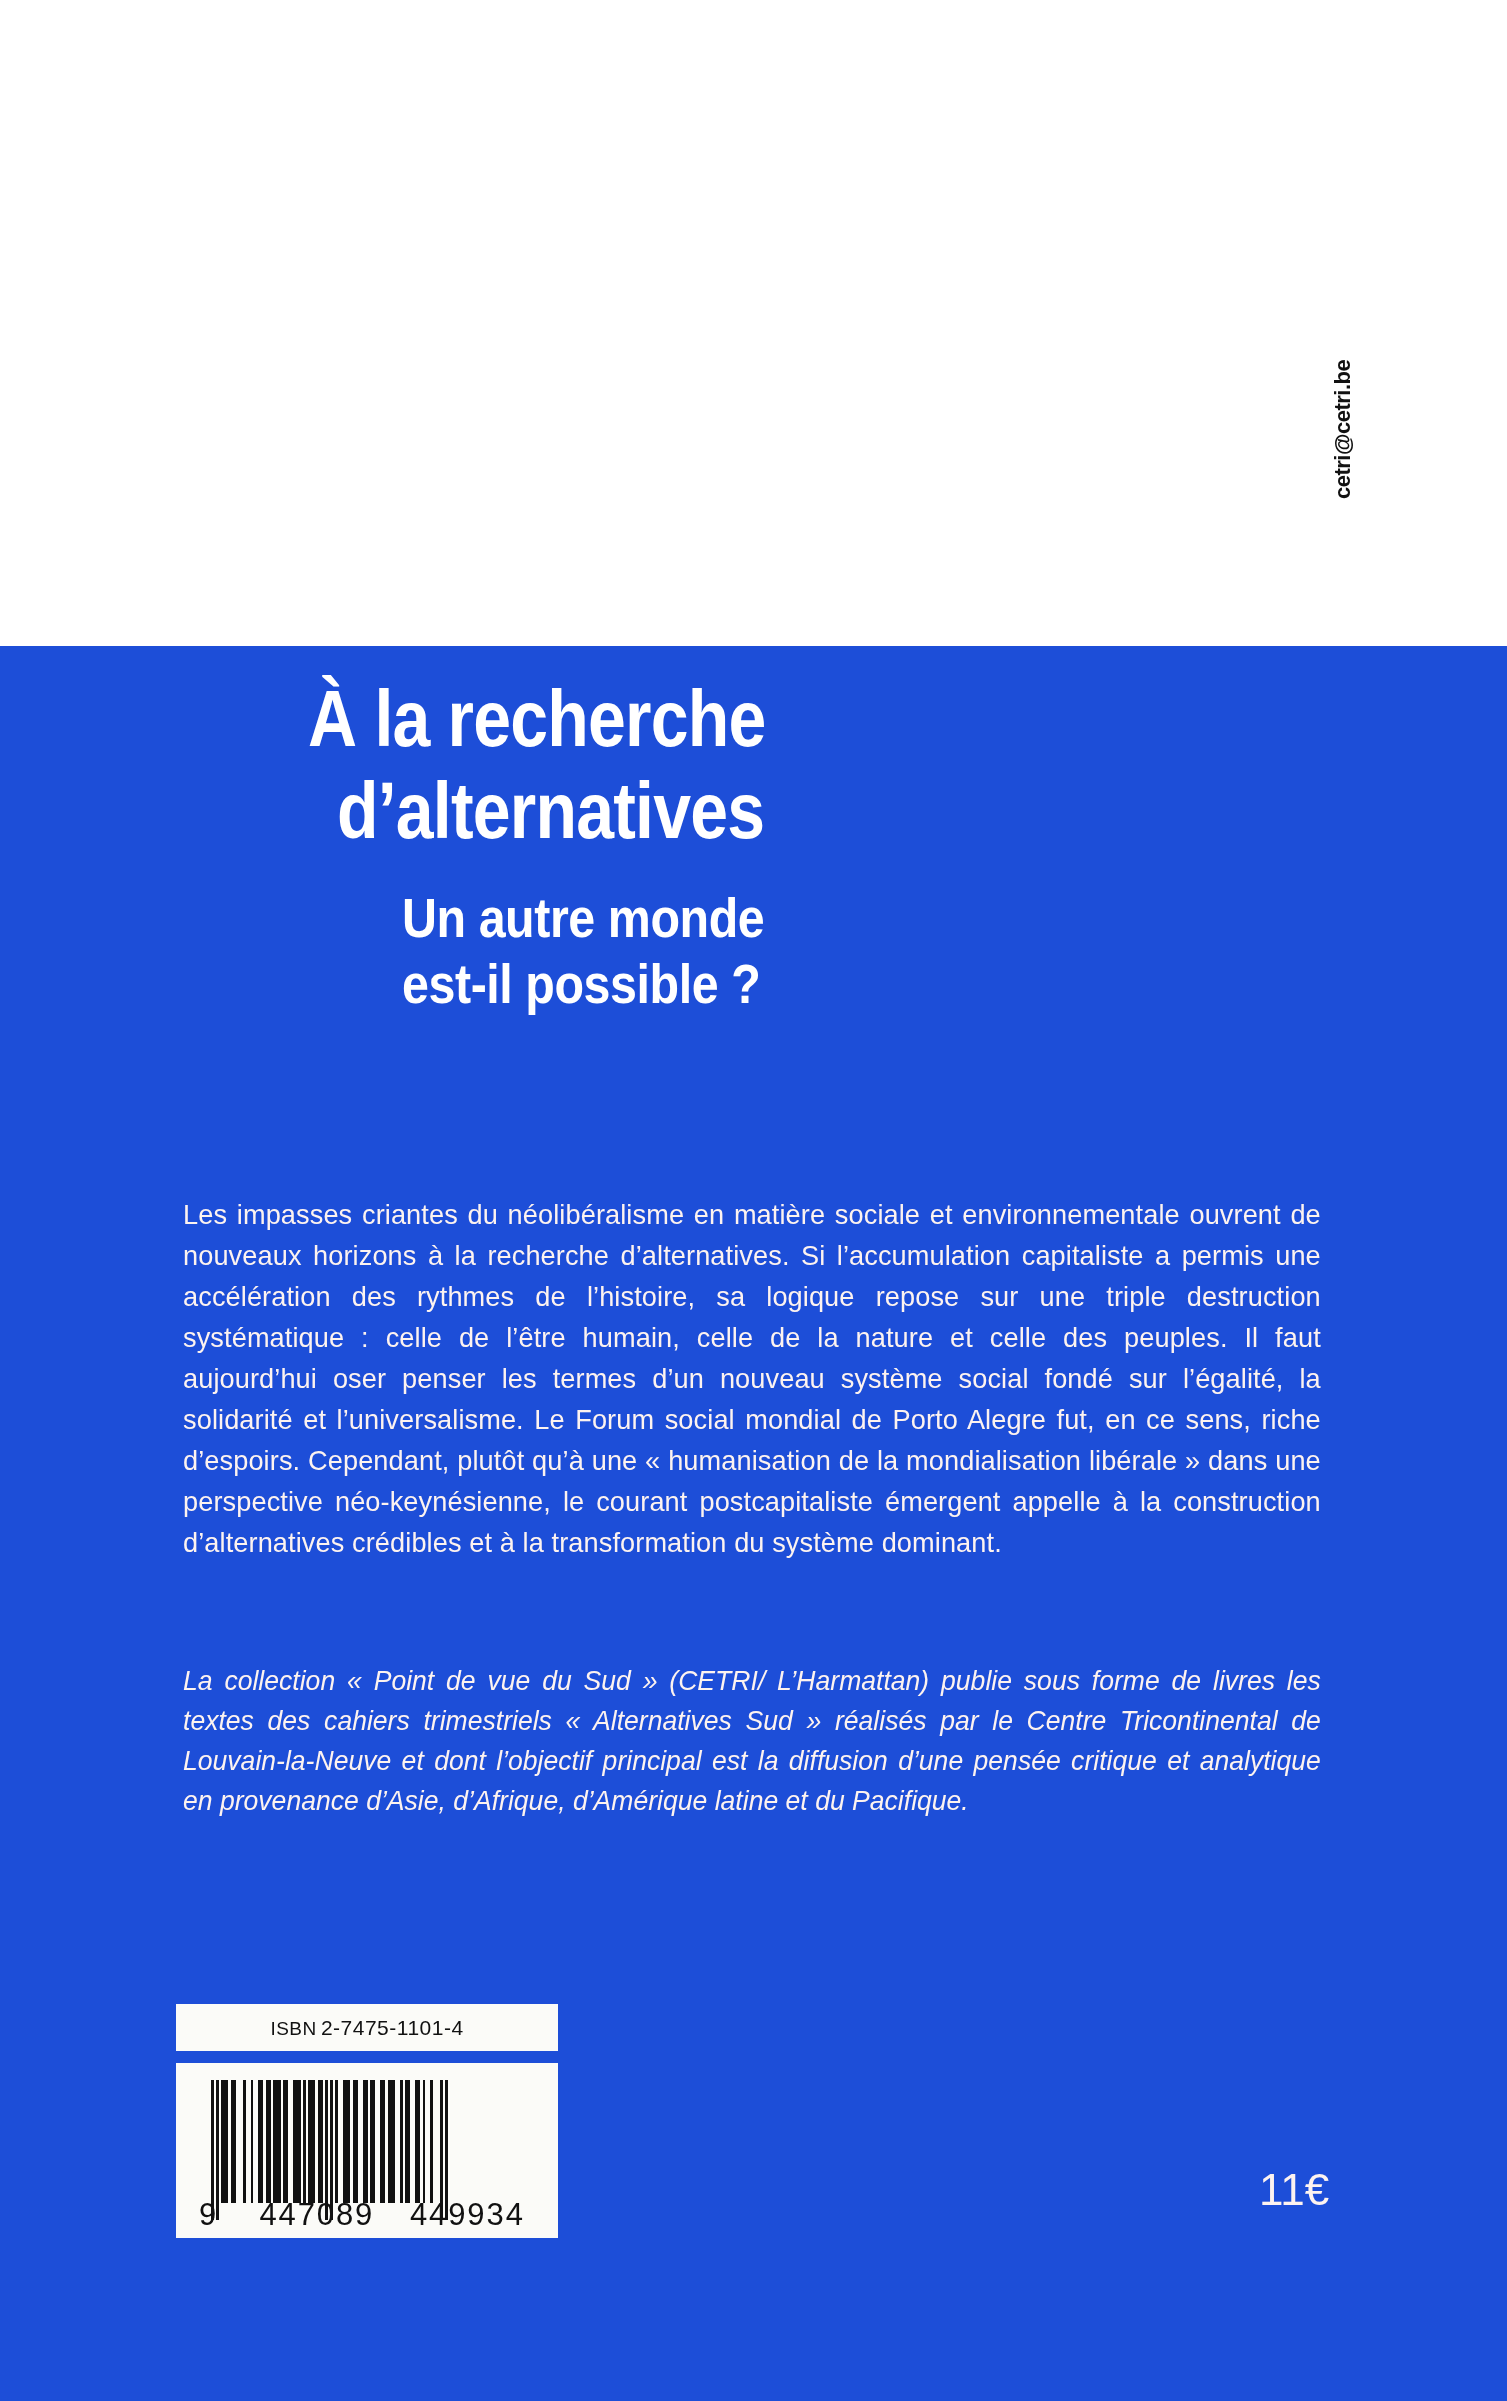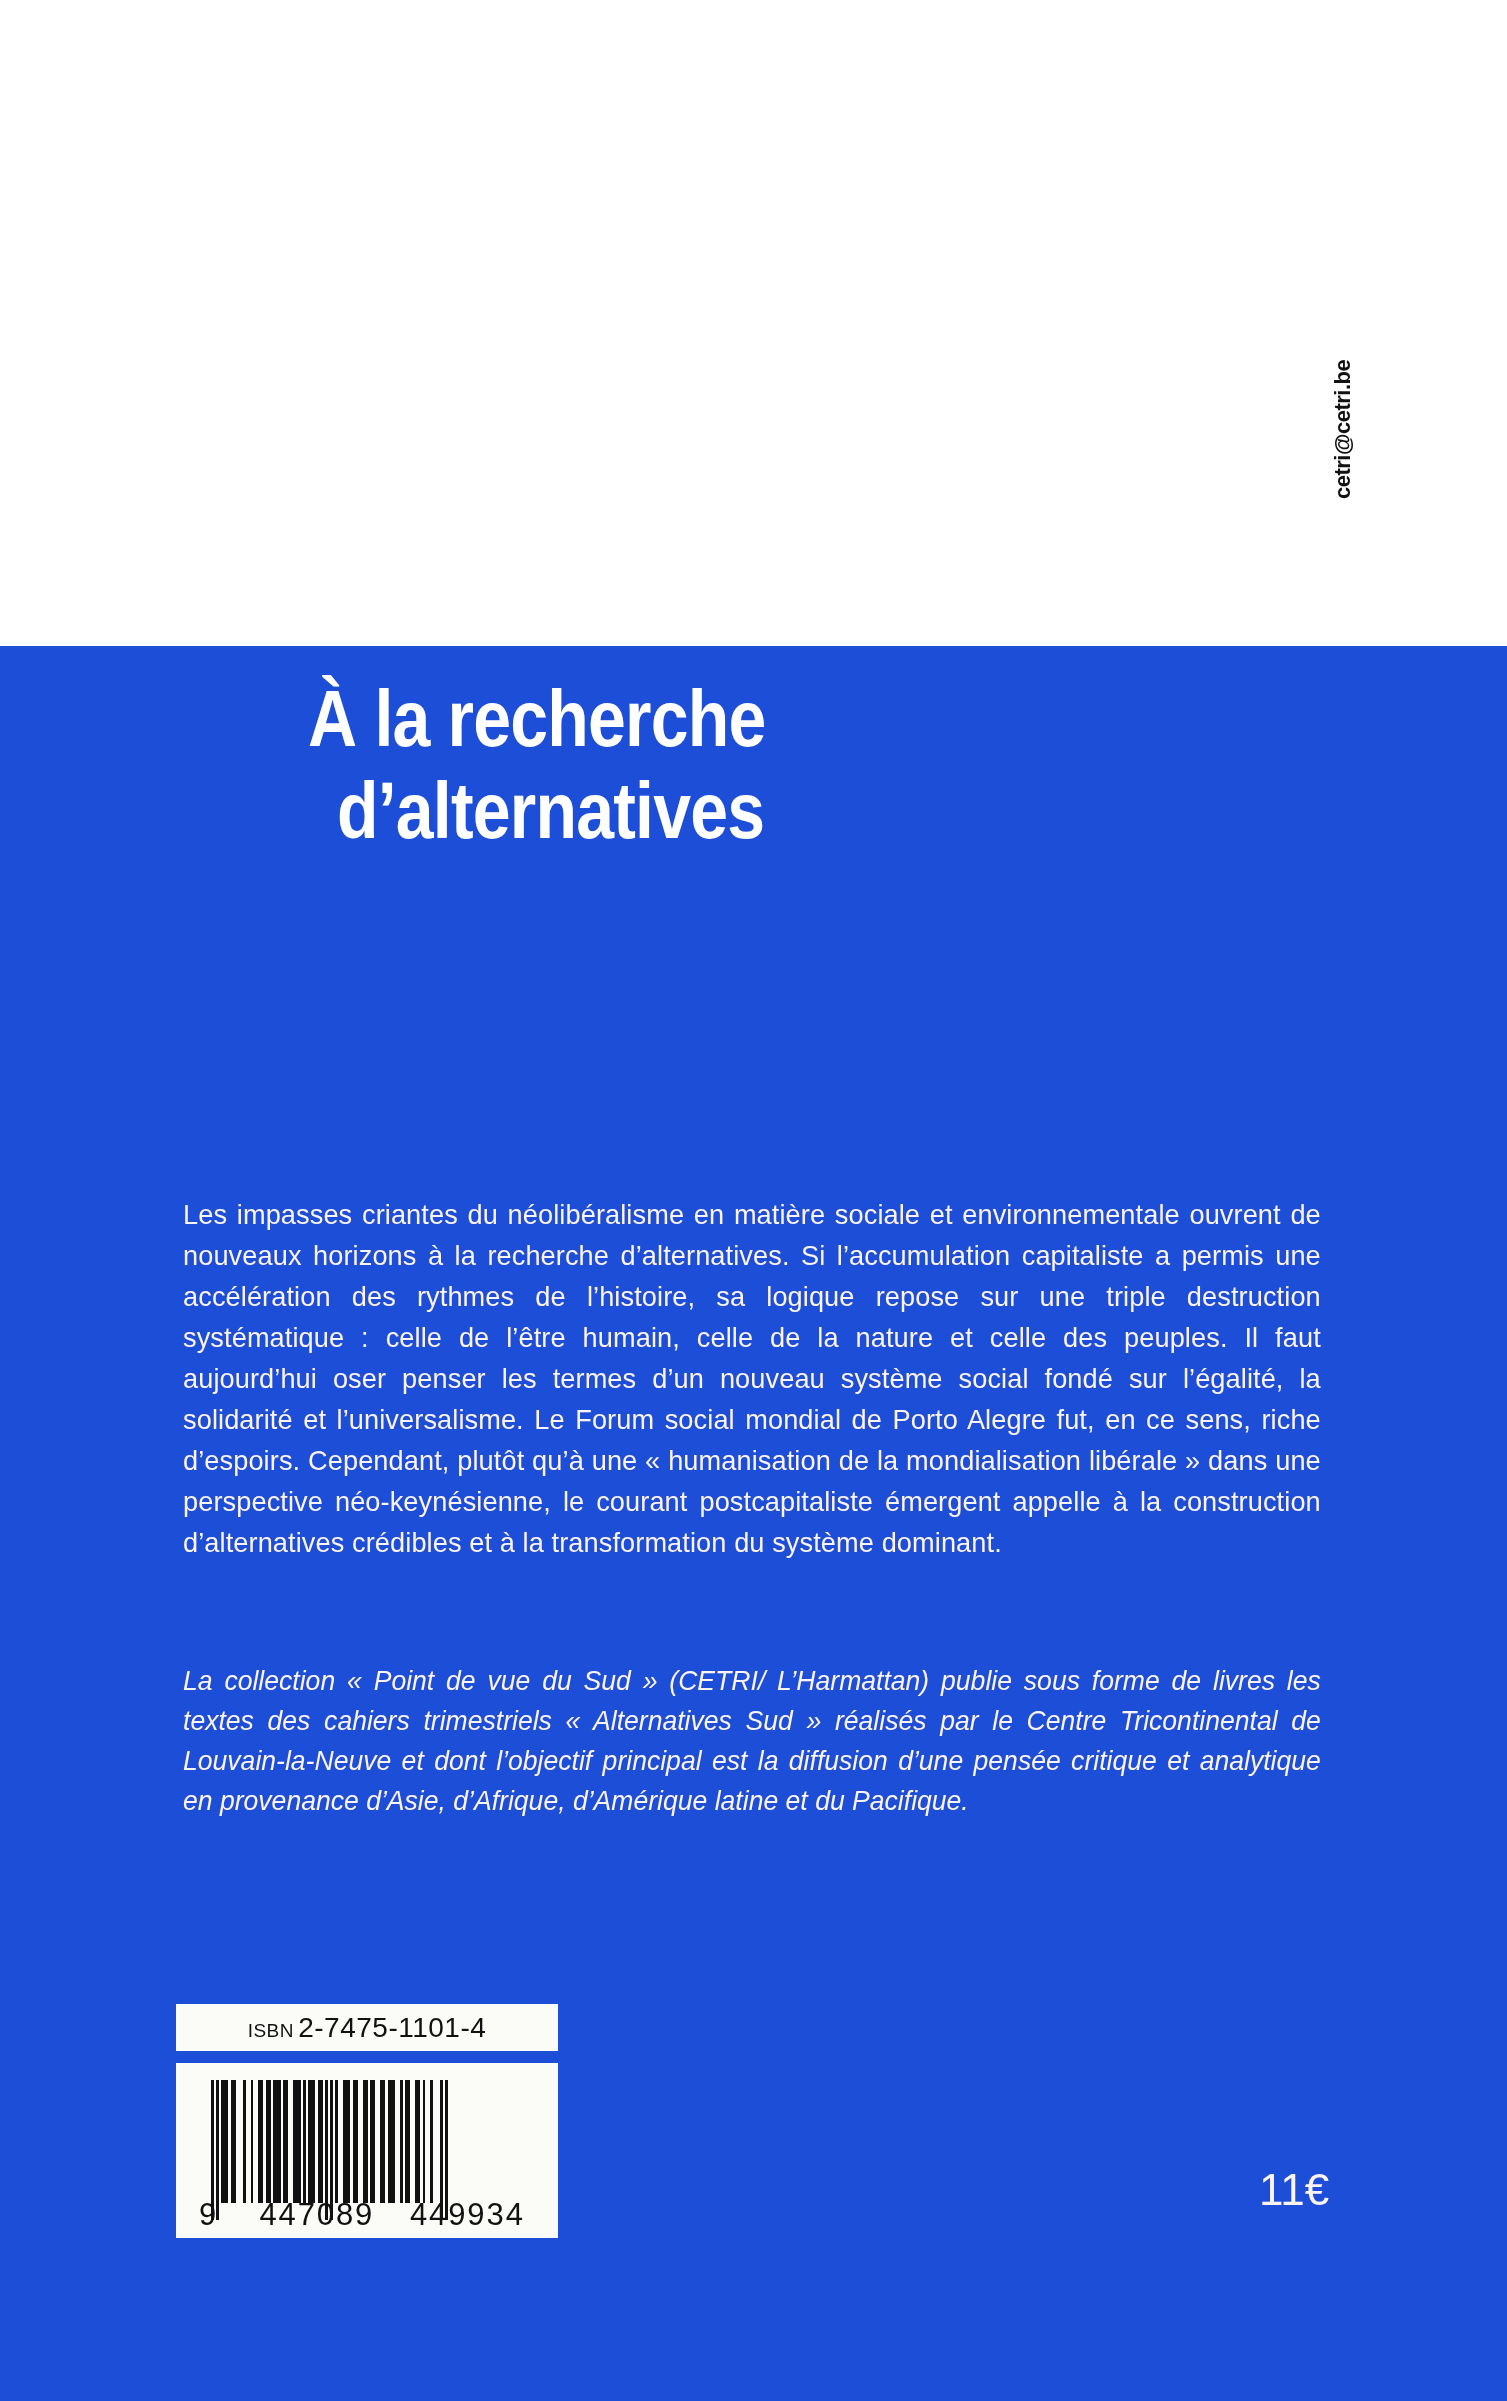--- a/index.html
+++ b/index.html
@@ -135,21 +135,21 @@
     display: flex;
     align-items: center;
     justify-content: center;
   }
   .isbn-text {
     font-family: "Liberation Sans", sans-serif;
     color: #111111;
     white-space: nowrap;
   }
   .isbn-text .lbl { font-size: 19px; letter-spacing: 0.5px; }
-  .isbn-text .num { font-size: 28px; letter-spacing: 0.5px; }
+  .isbn-text .num { font-size: 21px; letter-spacing: 0.5px; }
 
   .barcode-box {
     position: absolute;
     left: 176px;
     top: 1417px;
     width: 382px;
     height: 175px;
     background: #fbfbf8;
   }
   .barcode-bars {
@@ -203,20 +203,24 @@
     <div class="contact-vertical">cetri@cetri.be</div>
   </div>
 
   <div class="red-panel">
 
     <div class="title-block">
       <div class="title-line l1">À la recherche</div>
       <div class="title-line l2">d’alternatives</div>
     </div>
 
+    <div class="subtitle-block">
+      <div class="subtitle-line">Un autre monde</div>
+      <div class="subtitle-line">est-il possible ?</div>
+    </div>
 
     <div class="blurb last-flush">Les impasses criantes du néolibéralisme en matière sociale et environnementale ouvrent de nouveaux horizons à la recherche d’alternatives. Si l’accumulation capitaliste a permis une accélération des rythmes de l’histoire, sa logique repose sur une triple destruction systématique : celle de l’être humain, celle de la nature et celle des peuples. Il faut aujourd’hui oser penser les termes d’un nouveau système social fondé sur l’égalité, la solidarité et l’universalisme. Le Forum social mondial de Porto Alegre fut, en ce sens, riche d’espoirs. Cependant, plutôt qu’à une « humanisation de la mondialisation libérale » dans une perspective néo-keynésienne, le courant postcapitaliste émergent appelle à la construction d’alternatives crédibles et à la transformation du système dominant.</div>
 
     <div class="collection-note last-flush">La collection « Point de vue du Sud » (CETRI/ L’Harmattan) publie sous forme de livres les textes des cahiers trimestriels « Alternatives Sud » réalisés par le Centre Tricontinental de Louvain-la-Neuve et dont l’objectif principal est la diffusion d’une pensée critique et analytique en provenance d’Asie, d’Afrique, d’Amérique latine et du Pacifique.</div>
 
     <div class="isbn-box">
       <span class="isbn-text"><span class="lbl">ISBN</span>&nbsp;<span class="num">2-7475-1101-4</span></span>
     </div>
 
     <div class="barcode-box">

